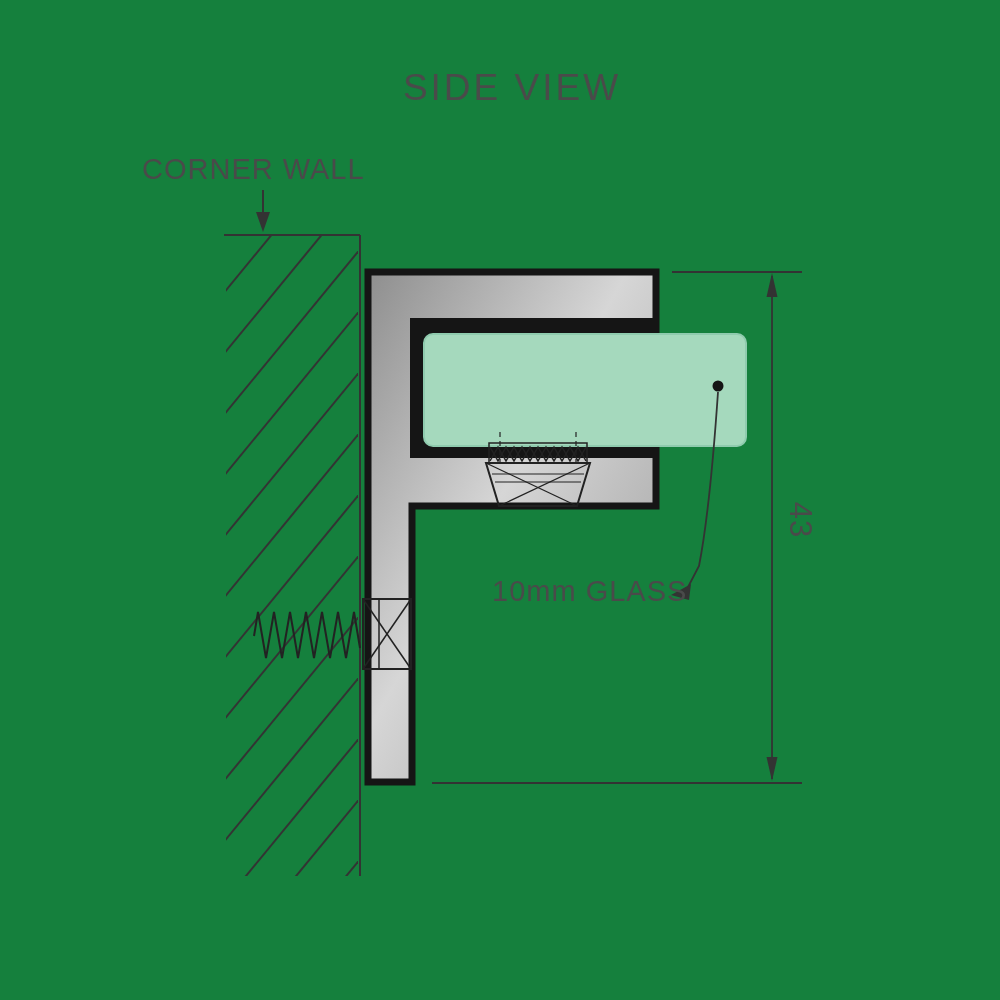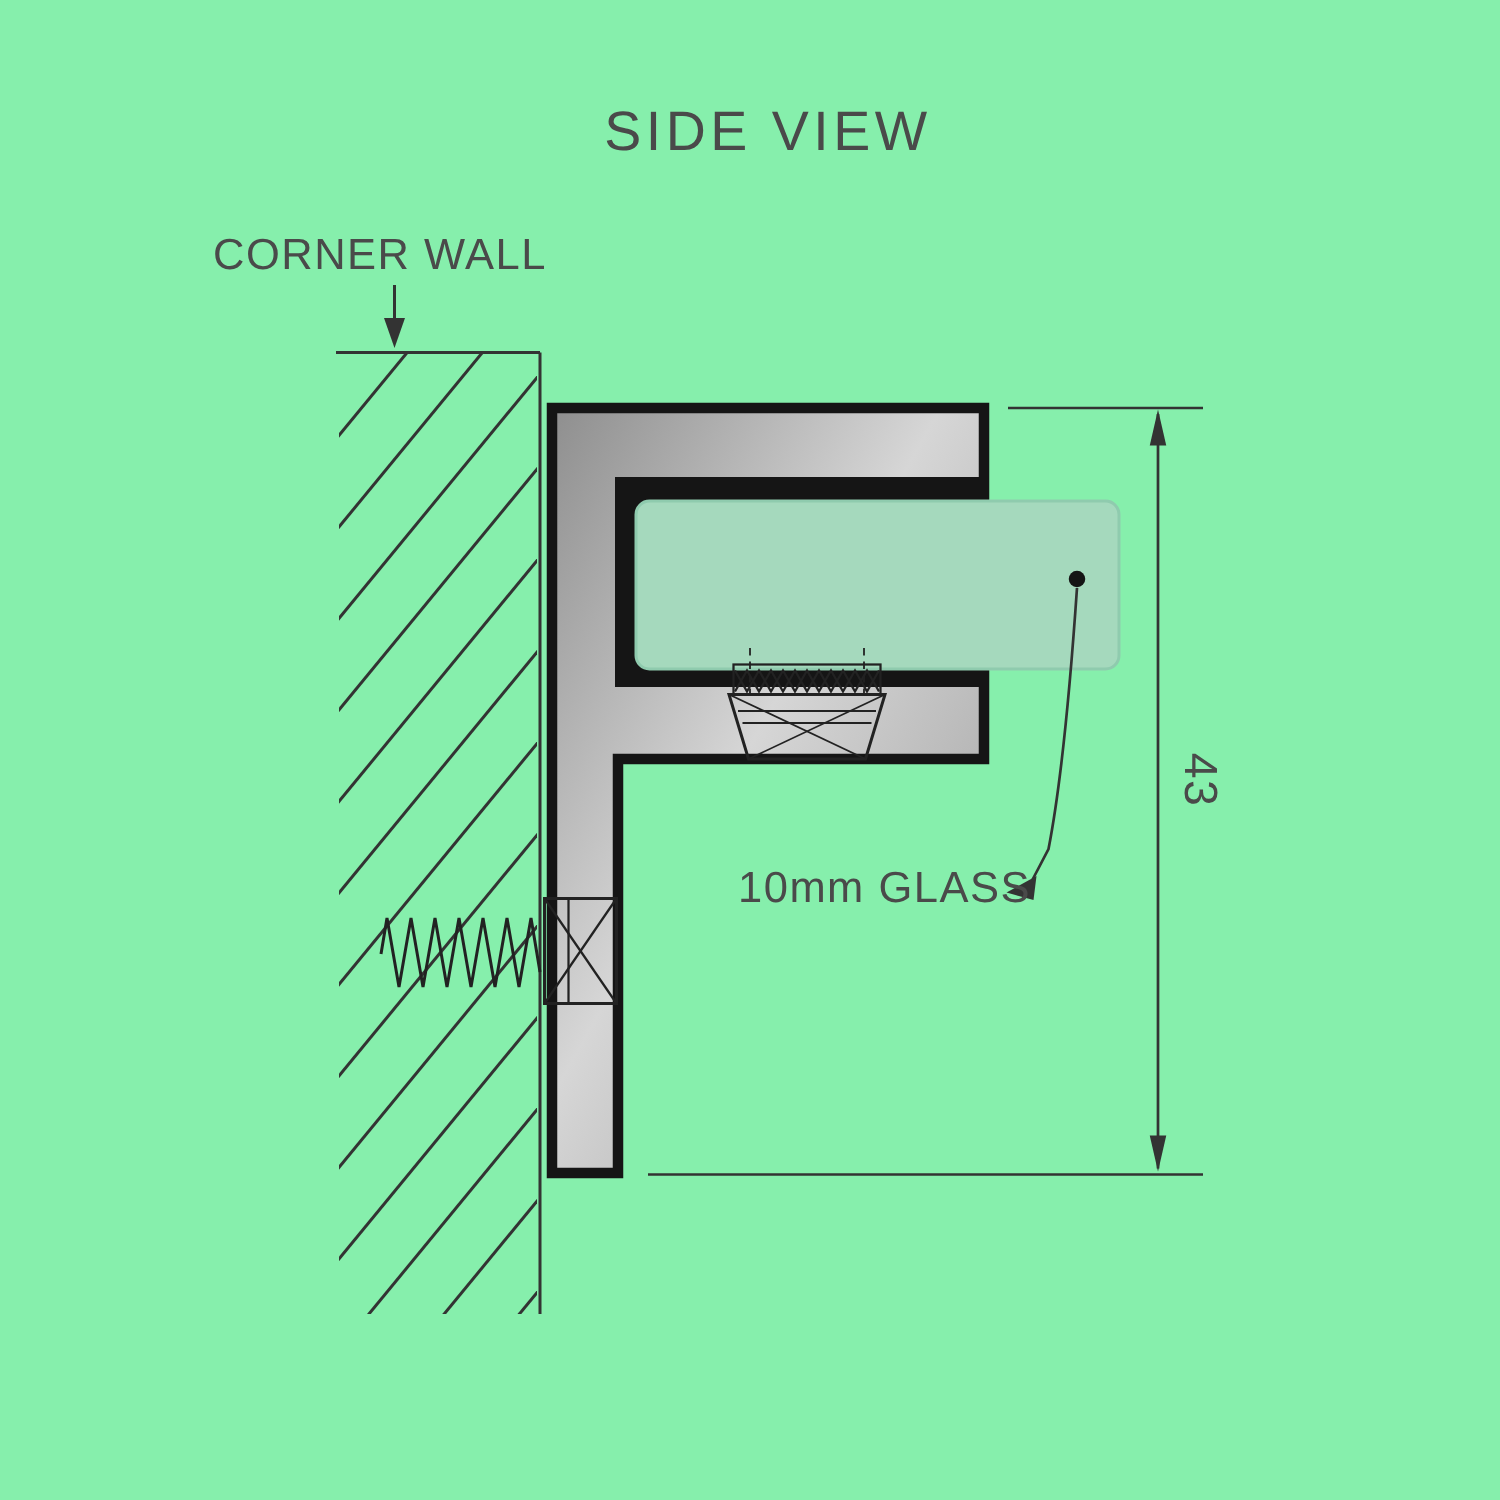--- a/index.html
+++ b/index.html
@@ -1,17 +1,17 @@
 <!DOCTYPE html>
 <html><head>
 <meta charset="utf-8">
 <style>
   html,body{margin:0;padding:0;background:#ffffff;}
   body{width:1000px;height:1000px;overflow:hidden;}
-  .canvas{position:relative;width:1000px;height:1000px;background:#86efac;}
+  .canvas{position:relative;width:1000px;height:1000px;background:#15803d;}
   svg{display:block;}
   text{fill:#4a4a4a;font-family:"Liberation Sans","DejaVu Sans",sans-serif;}
   .title-text{font-size:37px;letter-spacing:3px;}
   .label-text{font-size:29px;letter-spacing:1px;}
   .dim-text{font-size:31px;letter-spacing:1px;}
   .thinline{stroke:#333333;stroke-width:2;fill:none;}
   .dimline{stroke:#333333;stroke-width:1.8;fill:none;}
   .detail{stroke:#222222;fill:none;}
 </style>
 </head>

